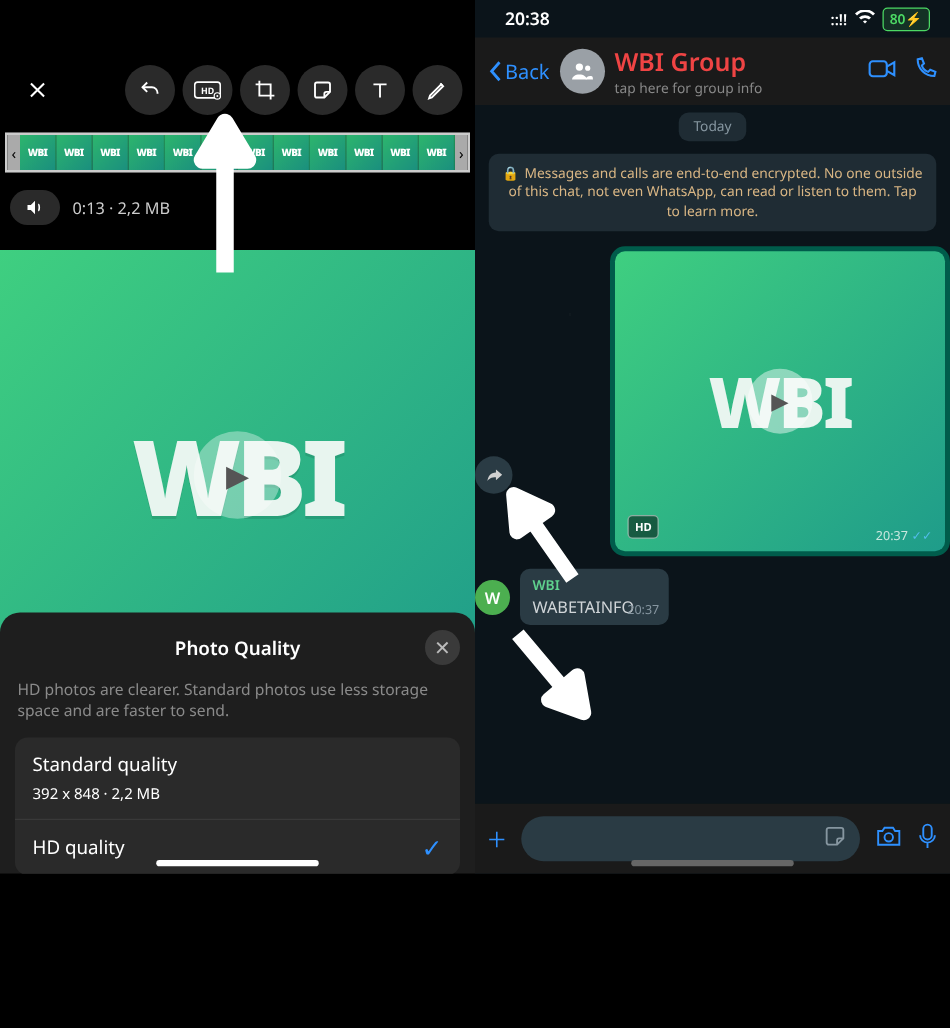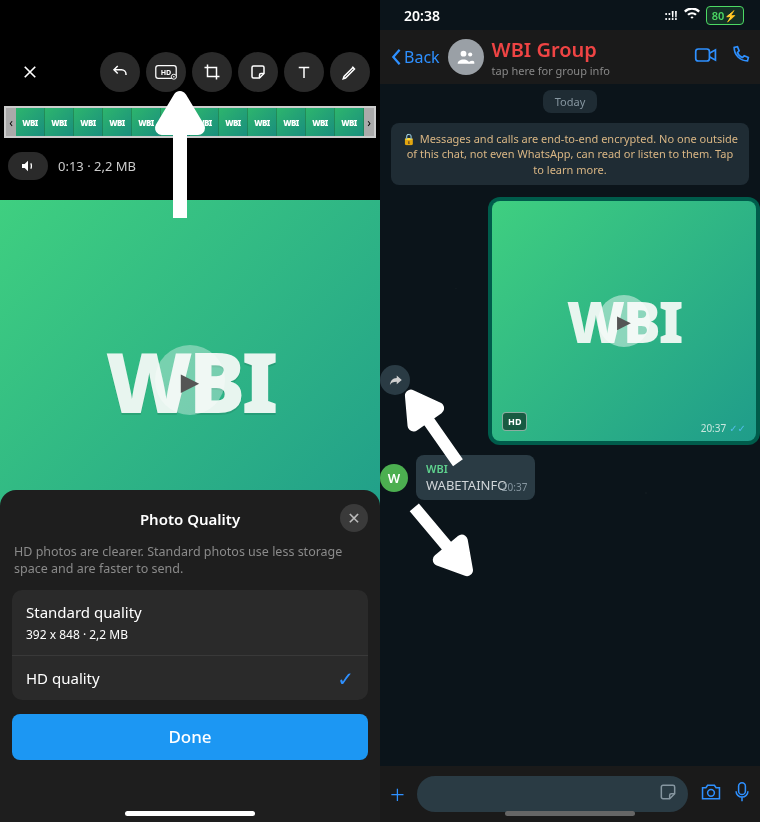--- a/index.html
+++ b/index.html
@@ -1,18 +1,18 @@
 <!DOCTYPE html>
 <html><head>
 <meta charset="utf-8">
 <style>
   *{box-sizing:border-box;margin:0;padding:0;font-family:-apple-system,system-ui,sans-serif}
   body{background:#000;width:760px;height:822px;overflow:hidden;position:relative}
   .screens{display:flex;width:760px;height:822px}
-  .screen{width:380px;height:822px;position:relative;background:#000;overflow:hidden}
+  .screen{width:380px;height:699px;position:relative;background:#000;overflow:hidden}
   .screen.right{background:#0b141a}
 
   
   .toolbar{position:absolute;left:0;right:0;top:44px;height:56px;display:flex;align-items:center;padding:0 10px;gap:6px}
   .toolbtn{width:40px;height:40px;border-radius:50%;background:#2a2a2a;display:flex;align-items:center;justify-content:center;color:#fff}
   .toolbtn.flat{background:transparent}
   .toolbar .spacer{flex:1}
 
   .strip{position:absolute;top:106px;left:4px;right:4px;height:32px;border:2px solid #ccc;background:#222;display:flex;align-items:center;overflow:hidden}
   .strip .h{position:absolute;top:0;bottom:0;width:10px;background:#aaa;display:flex;align-items:center;justify-content:center;color:#000;font-size:12px}

